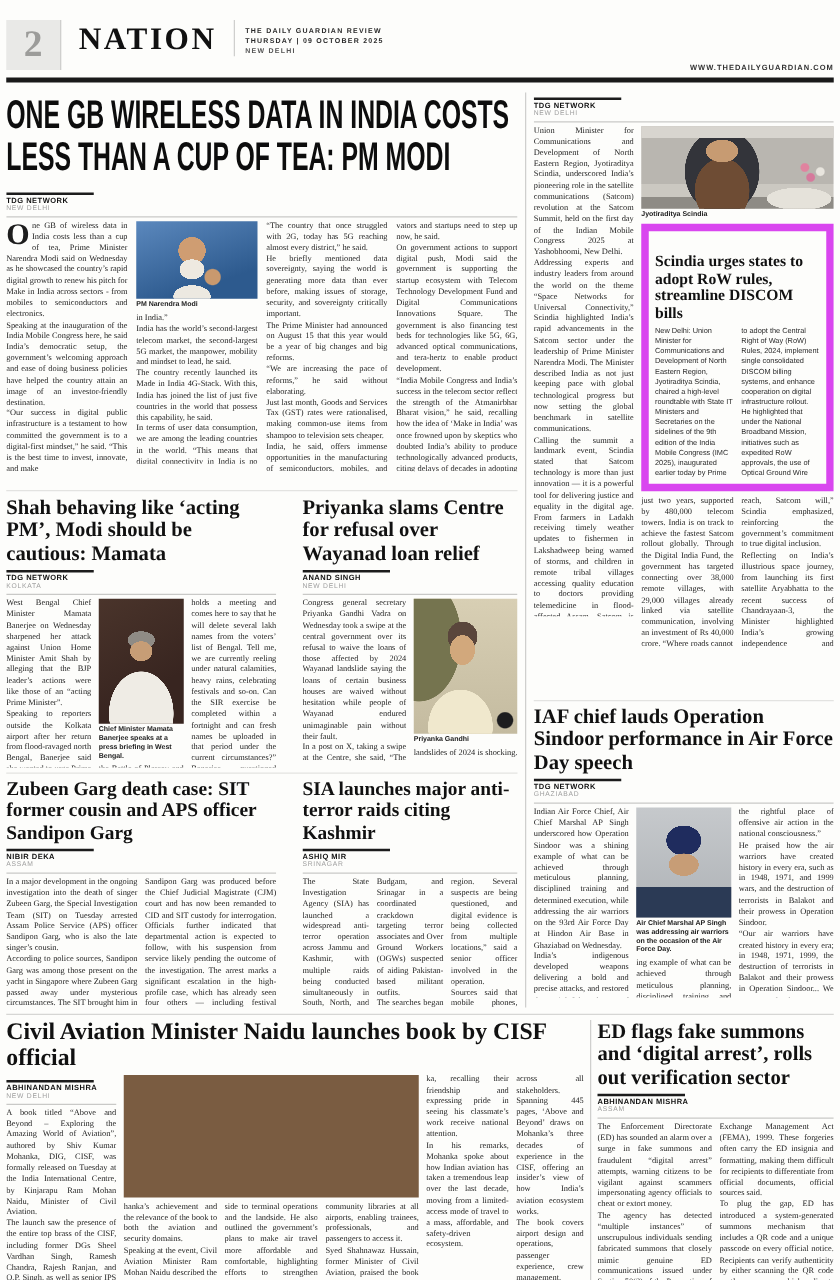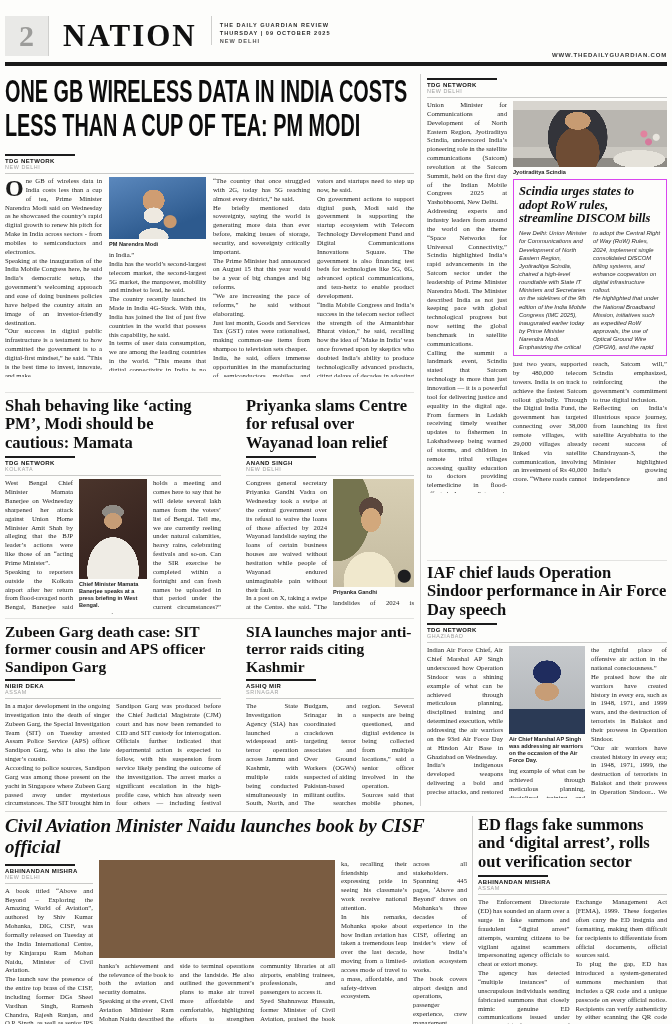--- a/index.html
+++ b/index.html
@@ -10,21 +10,21 @@
     padding:6px 5px 0 5px; overflow:hidden; position:relative;
   }
   
   .masthead { height:58px; }
   .mh-row { display:flex; align-items:flex-start; height:44px; margin-top:10px; }
   .pagenum {
     width:44px; height:40px; background:#e9e9e7; color:#9c9c9a;
     font-size:30px; font-weight:bold; text-align:center; line-height:40px;
     border-right:1px solid #cfcfcd;
   }
-  .section { font-size:31px; letter-spacing:2px; color:#141414; padding:2px 14px 0 14px; font-family:"Liberation Serif",serif; }
+  .section { font-size:25px; letter-spacing:2px; color:#141414; padding:2px 14px 0 14px; font-family:"Liberation Serif",serif; }
   .issue { border-left:1px solid #cfcfcd; padding:5px 0 0 8px; font-family:"Liberation Sans",sans-serif; }
   .issue div { font-size:5.6px; letter-spacing:1px; font-weight:bold; color:#2a2a2a; line-height:8px; }
   .issue .city { color:#555; }
   .website { margin-left:auto; align-self:flex-end; font-family:"Liberation Sans",sans-serif; font-size:6px; font-weight:bold; letter-spacing:0.8px; color:#333; padding-bottom:2px; cursor:pointer; }
   .mh-bar { height:4px; background:#1a1a1a; margin-top:2px; }
   
   .byline { margin:4px 0 3px 0; font-family:"Liberation Sans",sans-serif; border-bottom:1px solid #c9c9c7; padding-bottom:3px; }
   .byline .rule { width:70px; height:2px; background:#1c1c1c; margin-bottom:2px; }
   .byline .who { font-size:6px; font-weight:bold; letter-spacing:0.4px; color:#111; }
   .byline .where { font-size:5.4px; letter-spacing:0.6px; color:#a0a0a0; }
@@ -41,47 +41,47 @@
   .main-headline-wrap { height:76px; overflow:hidden; }
   .main-headline {
     font-family:"Liberation Sans",sans-serif; font-weight:bold; color:#0d0d0d;
     font-size:32px; line-height:1.07; transform:scaleX(0.62); transform-origin:0 0; width:161%;
   }
   .cols { display:flex; gap:7px; }
   .main-art .cols { height:200px; }
   .main-art .col { flex:1; }
   .dropcap { float:left; font-size:24px; line-height:20px; font-weight:bold; padding:1px 2px 0 0; font-family:"Liberation Serif",serif; }
   
-  .row { display:flex; gap:25px; border-top:1px solid #e3e3e1; padding-top:4px; margin-top:4px; }
+  .row { display:flex; gap:8px; border-top:1px solid #e3e3e1; padding-top:4px; margin-top:4px; }
   .row2 { height:222px; }
   .row3 { height:188px; }
   .art-m { width:216px; overflow:hidden; }
-  .art-p { flex:1; overflow:hidden; }
+  .art-p { flex:1; overflow:hidden;margin-left:13px; }
   .h-md { font-size:16.5px; line-height:1.12; }
   .h-sm { font-size:15.5px; line-height:1.12; }
   .small-cols { display:flex; gap:6px; }
   .small-cols .col { flex:1; }
   
   .rail-art1 { height:482px; overflow:hidden; }
   .rail-headline { font-size:18.5px; line-height:1.12; border-bottom:1px solid #b9b9b7; padding-bottom:3px; }
   .rail-flex { display:flex; gap:6px; }
   .rail-c1 { width:80px; }
   .rail-right { flex:1; }
-  .subbox { border:1px solid #d946ef; padding:5px 5px 4px 5px; margin-top:3px;font-style:italic; }
+  .subbox { border:6px solid #d946ef; padding:18px 5px 4px 5px; margin-top:3px; }
   .subbox .sb-head { font-size:12.5px; line-height:1.1; margin-bottom:3px; }
   .subbox .sb-cols { display:flex; gap:6px; }
   .subbox .sb-col { flex:1; font-family:"Liberation Sans",sans-serif; font-size:5.9px; line-height:1.38; text-align:left; color:#2b2b2b; white-space:pre-line; overflow:hidden; height:122px; }
   .cont-cols { display:flex; gap:6px; margin-top:4px; }
   .cont-cols .col { flex:1; }
   .rail-art2 { height:238px; overflow:hidden; border-top:1px solid #e3e3e1; margin-top:4px; padding-top:3px; }
   
   .bottomrow { display:flex; border-top:1px solid #d6d6d4; margin-top:5px; padding-top:4px; height:232px; overflow:hidden; }
   .cisf { width:462px; }
   .ed { flex:1; border-left:1px solid #cfcfcd; margin-left:5px; padding-left:5px; }
-  .h-wide { font-size:19px; line-height:1.1;font-style:italic; }
+  .h-wide { font-size:19px; line-height:1.1; }
   .cisf-flex { display:flex; gap:6px; margin-top:2px; }
   .cisf-c1 { width:88px; }
   .cisf-mid { width:236px; }
   .cisf-sub { display:flex; gap:6px; }
   .cisf-sub .col { flex:1; height:96px; }
   .cisf-c5 { width:66px; }
   .cisf-c6 { flex:1; }
   .ed-cols { display:flex; gap:6px; }
   .ed-cols .col { flex:1; }
   

